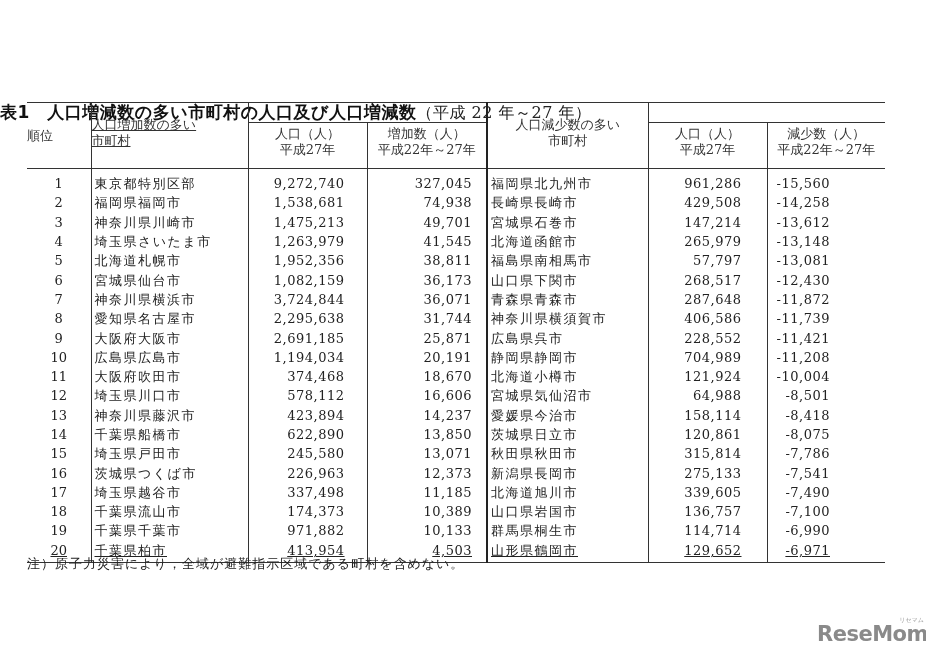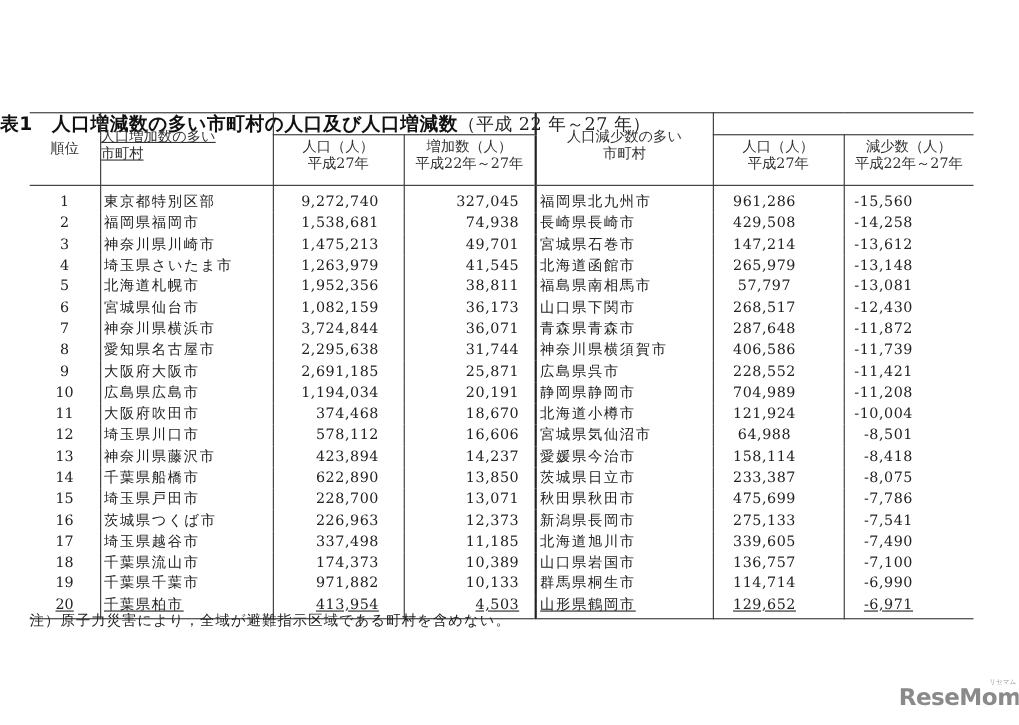--- a/index.html
+++ b/index.html
@@ -49,21 +49,21 @@
       overflow: hidden;
     }
     table.pop thead tr.h1 th {
       border-top: 1.5px solid #333;
     }
     table.pop thead th {
       font-size: 13px;
       line-height: 16px;
       color: #333;
     }
-    .h-rank { border-right: 1.5px solid #333; text-align: center; }
+    .h-rank { border-right: 1.5px solid #333; text-align: left; }
     .h-city { border-right: 1.5px solid #333; text-align: left; vertical-align: top; padding-top: 14px !important; text-decoration: underline; }
     .h-city-dec { border-right: 1.5px solid #333; border-left: 2px solid #222; text-align: center; vertical-align: top; padding-top: 14px !important; }
     .h-top-spacer { height: 19px; }
     .h-sub { border-top: 1.5px solid #333; text-align: center; padding-top: 3px !important; height: 42px; vertical-align: top; }
     .h-sub.rb { border-right: 1.5px solid #333; }
     .h-sub.dbl { border-right: 2px solid #222; }
     table.pop thead tr.h2 th { border-bottom: 1.5px solid #333; }
     table.pop thead tr.h1 th.h-rank,
     table.pop thead tr.h1 th.h-city,
     table.pop thead tr.h1 th.h-city-dec { border-bottom: 1.5px solid #333; }
@@ -75,21 +75,21 @@
       color: #222;
     }
     table.pop tbody tr:first-child td { padding-top: 5px; }
     table.pop tbody tr:last-child td { border-bottom: 1.5px solid #333; padding-bottom: 2px; text-decoration: underline; }
     td.rank { text-align: center; border-right: 1.5px solid #333; }
     td.city { text-align: left; padding-left: 3px !important; border-right: 1.5px solid #333; letter-spacing: 1.5px; font-family: "DejaVu Sans", "Liberation Sans", sans-serif; font-size: 12.5px; }
     td.num { text-align: right; padding-right: 22px !important; border-right: 1.5px solid #333; letter-spacing: 0.5px; }
     td.num.inc { padding-right: 14px !important; border-right: 2px solid #222; text-align: right; }
     td.num.dec { padding-right: 14px !important; border-right: none; }
     td.city-dec { text-align: left; padding-left: 3px !important; border-right: 1.5px solid #333; letter-spacing: 1.5px; font-family: "DejaVu Sans", "Liberation Sans", sans-serif; font-size: 12.5px; }
-    td.num.pop2 { padding-right: 25px !important; text-align: center; }
+    td.num.pop2 { padding-right: 25px !important; }
     td.num.dec { padding-right: 55px !important; }
 
     .note {
       position: absolute;
       left: 27px;
       top: 555px;
       font-size: 13px;
       color: #222;
       font-family: "DejaVu Sans", "Liberation Sans", sans-serif;
       letter-spacing: 1px;
@@ -281,30 +281,30 @@
         <td class="city-dec">愛媛県今治市</td>
         <td class="num pop2">158,114</td>
         <td class="num dec">-8,418</td>
       </tr>
     <tr>
         <td class="rank">14</td>
         <td class="city">千葉県船橋市</td>
         <td class="num">622,890</td>
         <td class="num inc">13,850</td>
         <td class="city-dec">茨城県日立市</td>
-        <td class="num pop2">233,387</td>
+        <td class="num pop2">120,861</td>
         <td class="num dec">-8,075</td>
       </tr>
     <tr>
         <td class="rank">15</td>
         <td class="city">埼玉県戸田市</td>
-        <td class="num">228,700</td>
+        <td class="num">245,580</td>
         <td class="num inc">13,071</td>
         <td class="city-dec">秋田県秋田市</td>
-        <td class="num pop2">475,699</td>
+        <td class="num pop2">315,814</td>
         <td class="num dec">-7,786</td>
       </tr>
     <tr>
         <td class="rank">16</td>
         <td class="city">茨城県つくば市</td>
         <td class="num">226,963</td>
         <td class="num inc">12,373</td>
         <td class="city-dec">新潟県長岡市</td>
         <td class="num pop2">275,133</td>
         <td class="num dec">-7,541</td>

